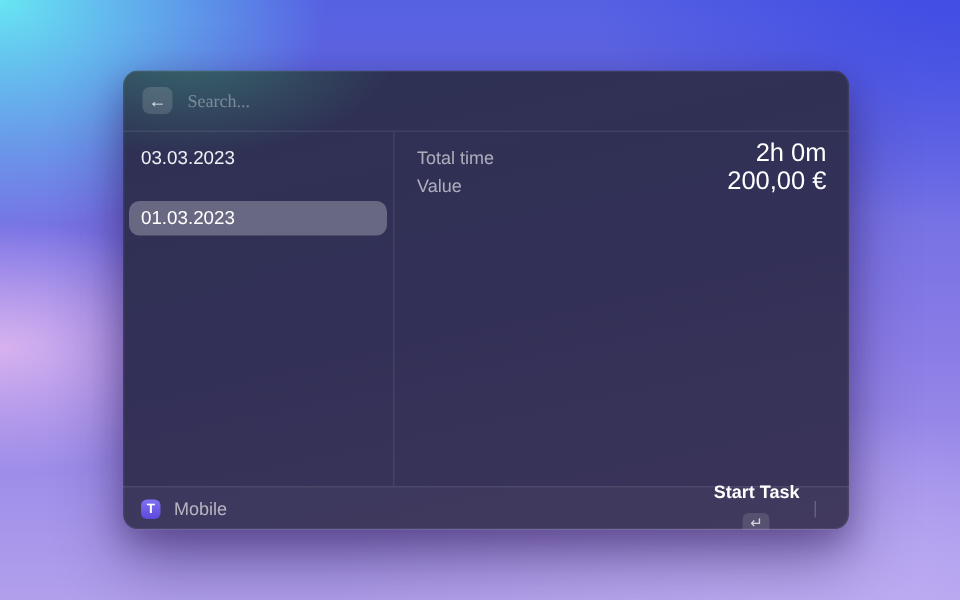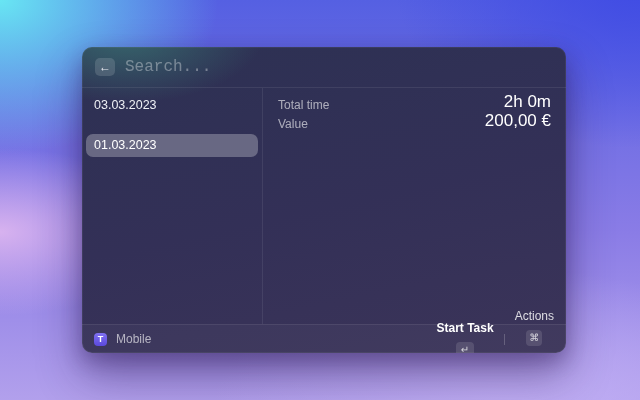--- a/index.html
+++ b/index.html
@@ -40,21 +40,21 @@
   .back-btn {
     width: 20px; height: 18px; flex: 0 0 20px;
     border: none; border-radius: 5px;
     background: rgba(255,255,255,0.14);
     color: #e9ebf2; font-size: 12px; line-height: 1;
     display: flex; align-items: center; justify-content: center;
     cursor: pointer; font-family: inherit;
   }
   .search {
     flex: 1; background: transparent; border: none; outline: none;
-    color: #ffffff; font-size: 16px; font-family: Liberation Mono, monospace;
+    color: #ffffff; font-size: 12px; font-family: Liberation Serif, serif;
   }
   .search::placeholder { color: rgba(255,255,255,0.35); }
 
   
   .content { flex: 1; display: flex; min-height: 0; }
   .list {
     width: 181px; flex: 0 0 181px;
     border-right: 1px solid rgba(255,255,255,0.08);
     padding: 6px 4px;
   }
@@ -152,22 +152,17 @@
         </span>
         <span class="app-name">Mobile</span>
       </div>
 
       <div class="footer-right">
         <div class="action">
           <span class="action-label">Start Task</span>
           <span class="key wide">↵</span>
         </div>
         <span class="sep"></span>
-        <div class="action">
-          <span class="action-label dim">Actions</span>
-          <span class="key">⌘</span>
-          <span class="key">K</span>
-        </div>
       </div>
     </div>
 
   </div>
 </div>
 
 </body></html>

